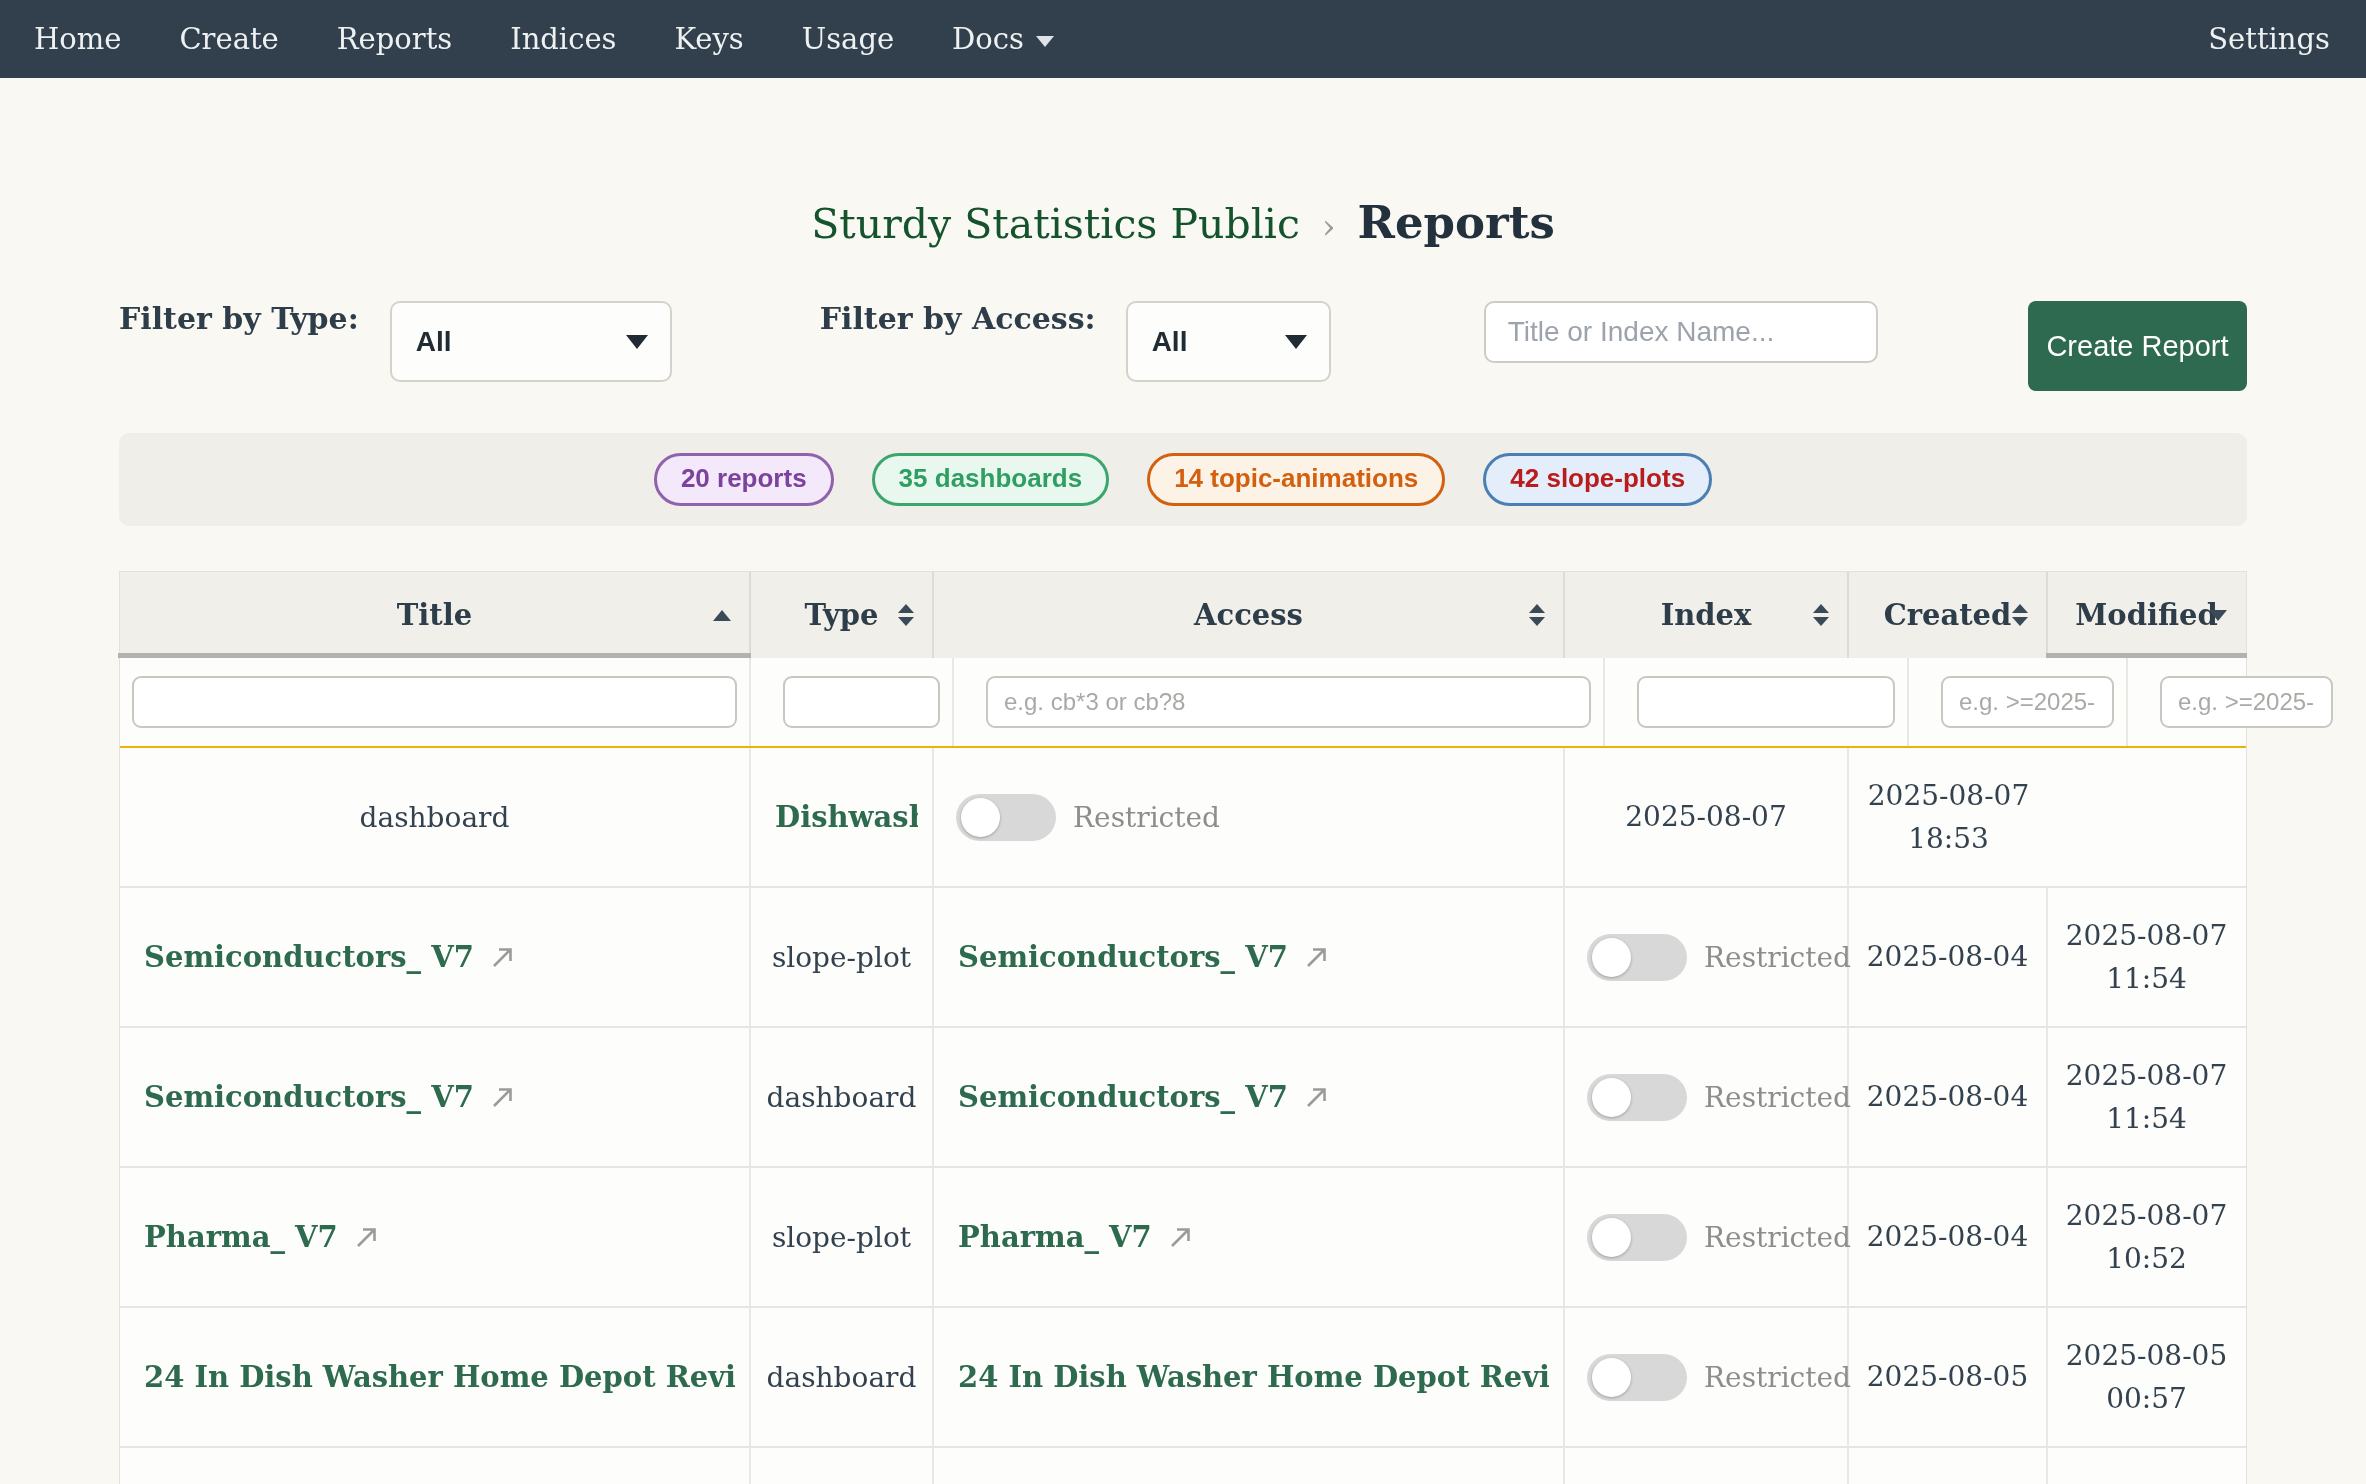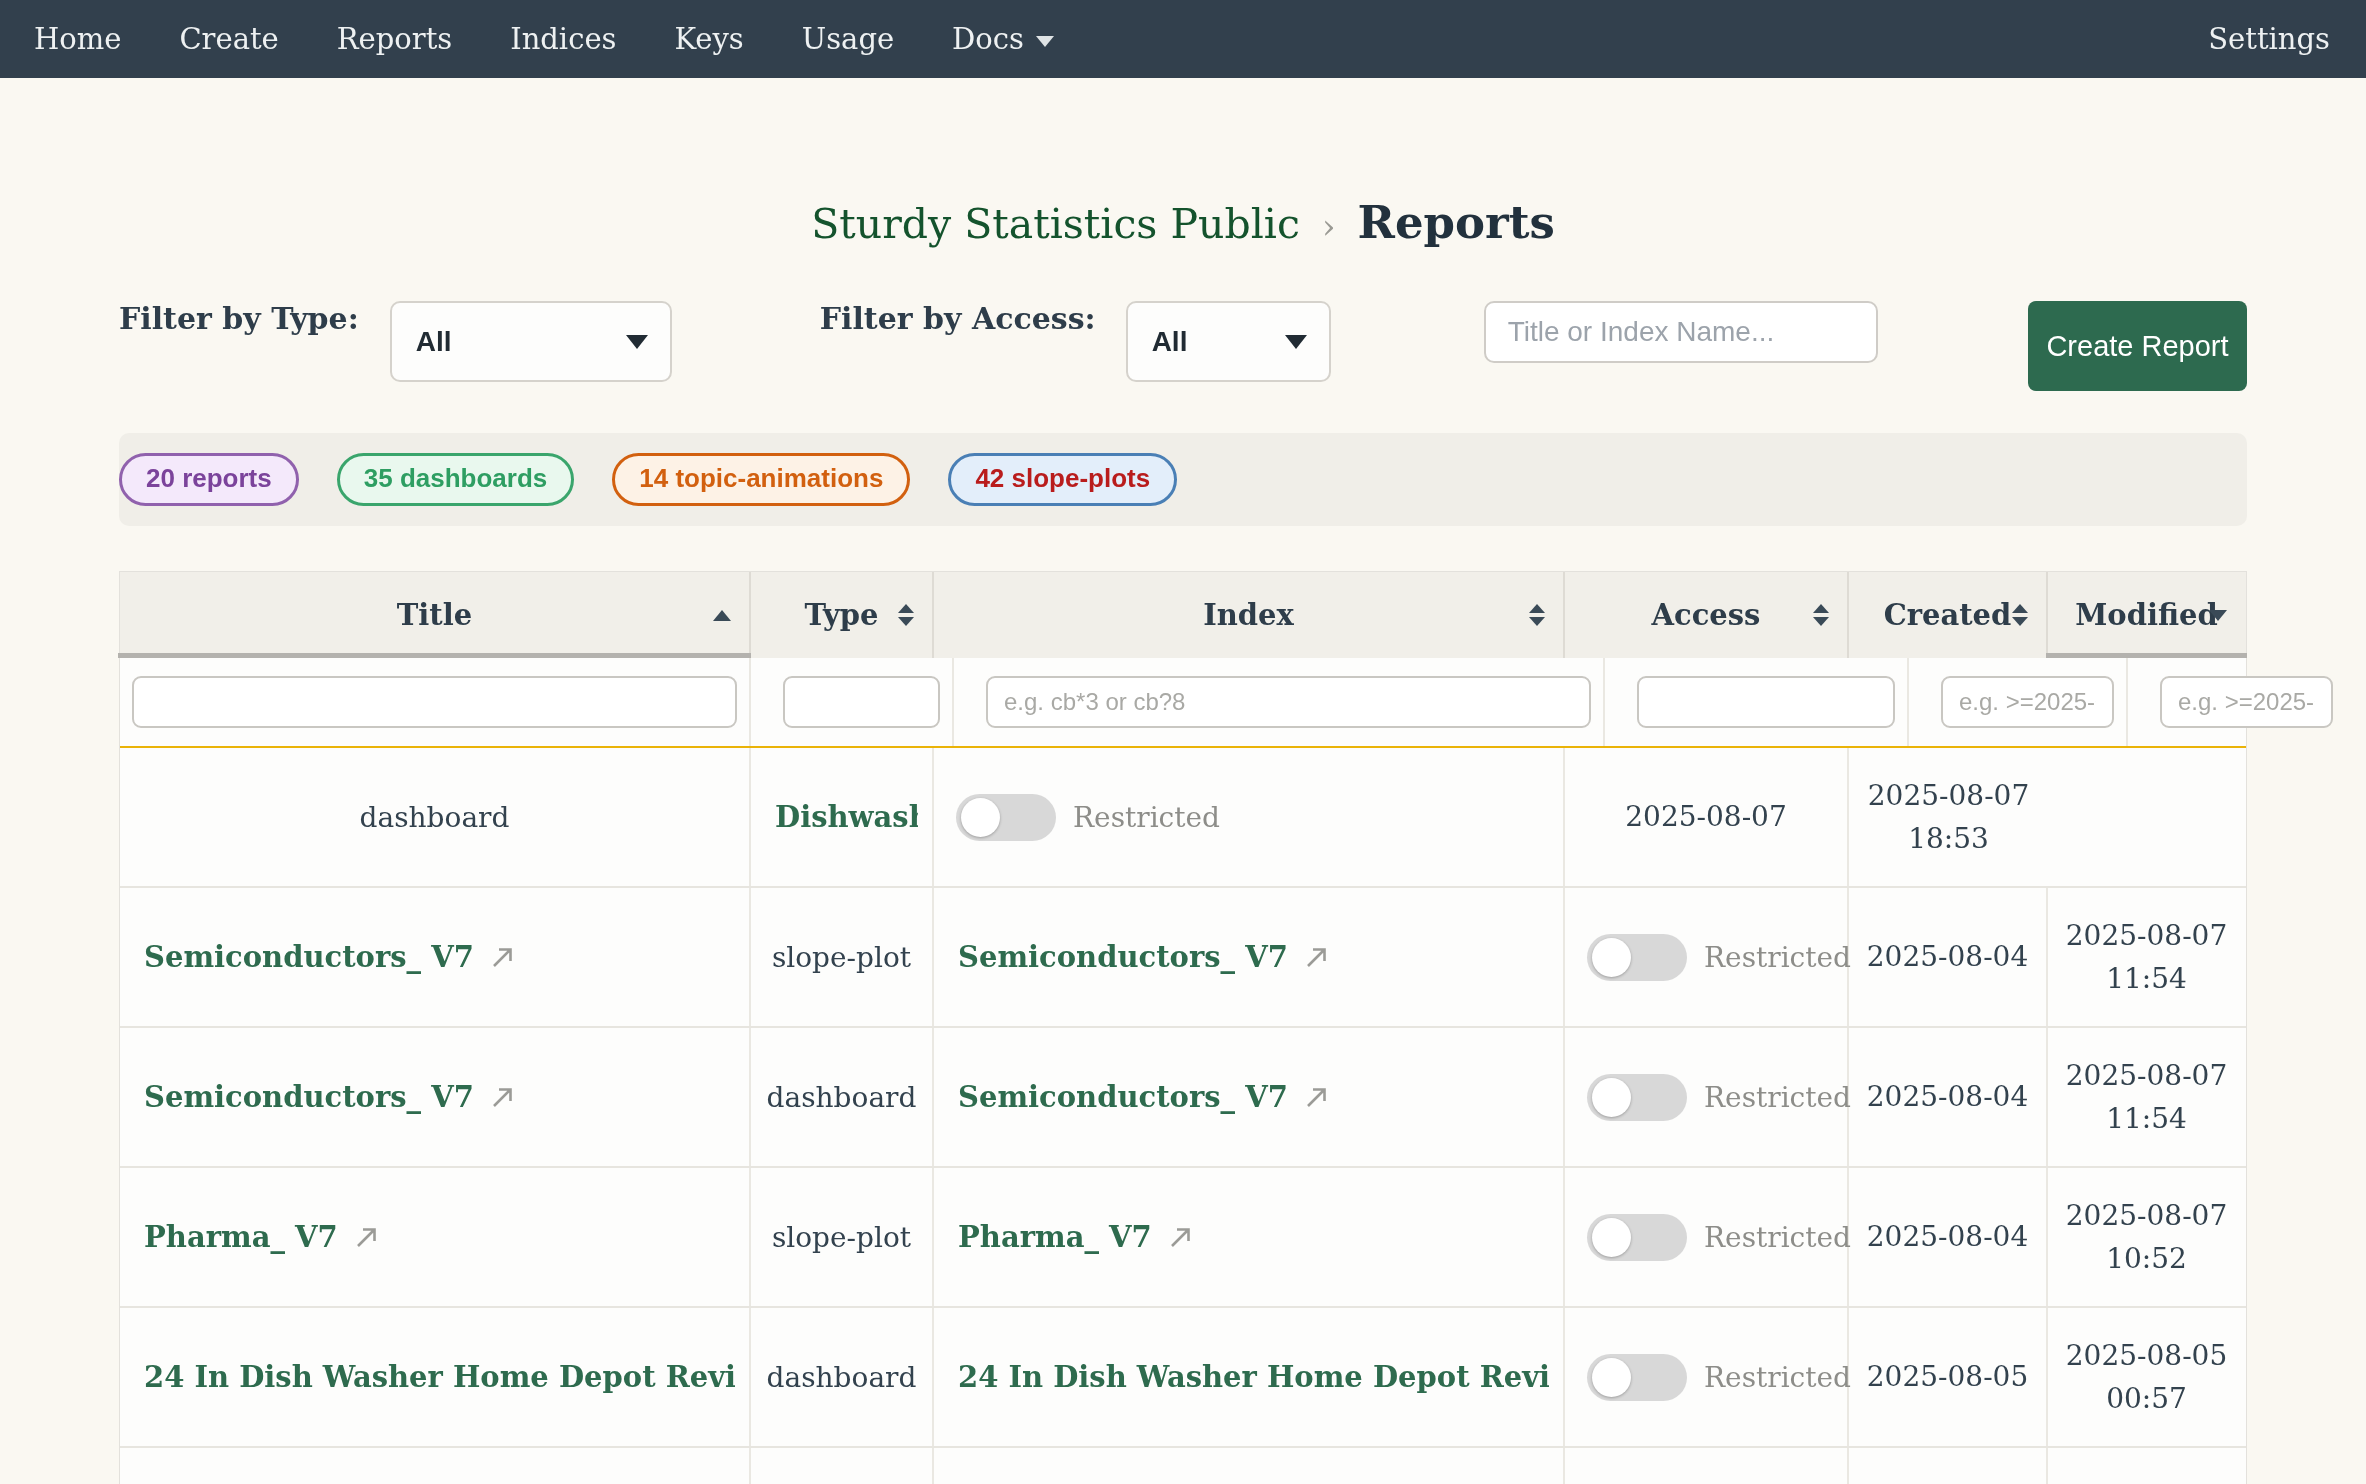--- a/index.html
+++ b/index.html
@@ -52,21 +52,21 @@
   }
   .search-input::placeholder { color:#9ca3ab; }
   .create-btn {
     margin-left:auto; width:219px; height:90px; background:#2d6a4f; color:#fff;
     border:none; border-radius:8px; font-size:29px; font-weight:normal; cursor:pointer;
   }
 
   
   .badge-bar {
     margin:42px 119px 0 119px; height:93px; background:#f0eee8; border-radius:10px;
-    display:flex; align-items:center; gap:38px;
+    display:flex; align-items:center; justify-content:center; gap:38px;
   }
   .badge {
     border:3px solid; border-radius:999px; padding:7px 24px 9px 24px;
     font-size:26px; font-weight:bold;
   }
 
   
   .table {
     margin:45px 119px 0 119px; width:2128px;
     border:1px solid #e3e1dc; border-bottom:none;
@@ -185,28 +185,28 @@
         </span>
     </div>
     <div class="th">
       <span>Type</span>
       <span class="sort-icon">
           <span class="tri-up sm"></span>
           <span class="tri-down sm"></span>
         </span>
     </div>
     <div class="th">
-      <span>Index</span>
+      <span>Access</span>
       <span class="sort-icon">
           <span class="tri-up sm"></span>
           <span class="tri-down sm"></span>
         </span>
     </div>
     <div class="th">
-      <span>Access</span>
+      <span>Index</span>
       <span class="sort-icon">
           <span class="tri-up sm"></span>
           <span class="tri-down sm"></span>
         </span>
     </div>
     <div class="th">
       <span>Created</span>
       <span class="sort-icon">
           <span class="tri-up sm"></span>
           <span class="tri-down sm"></span>

